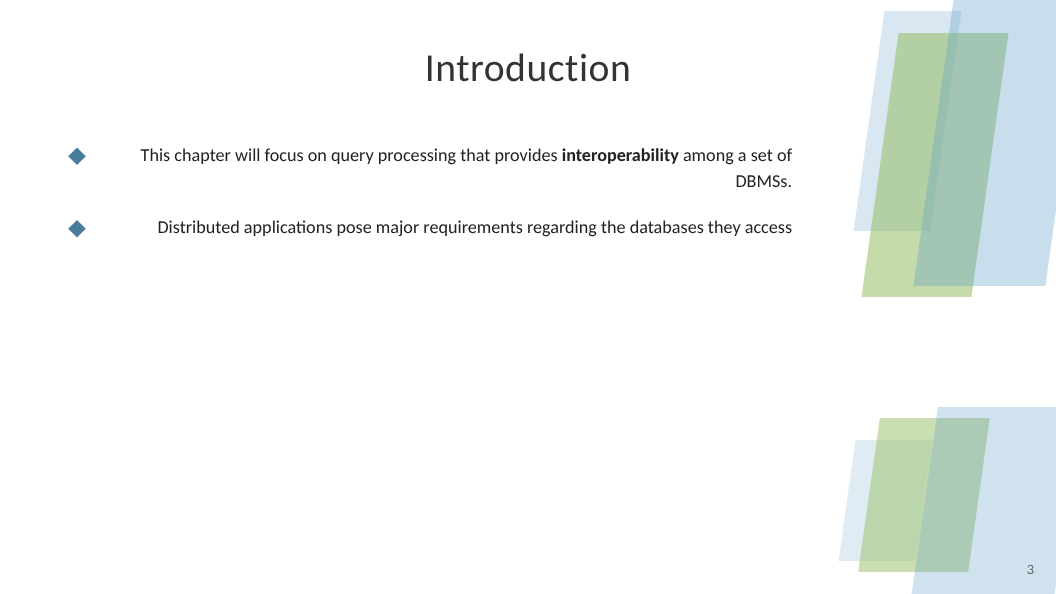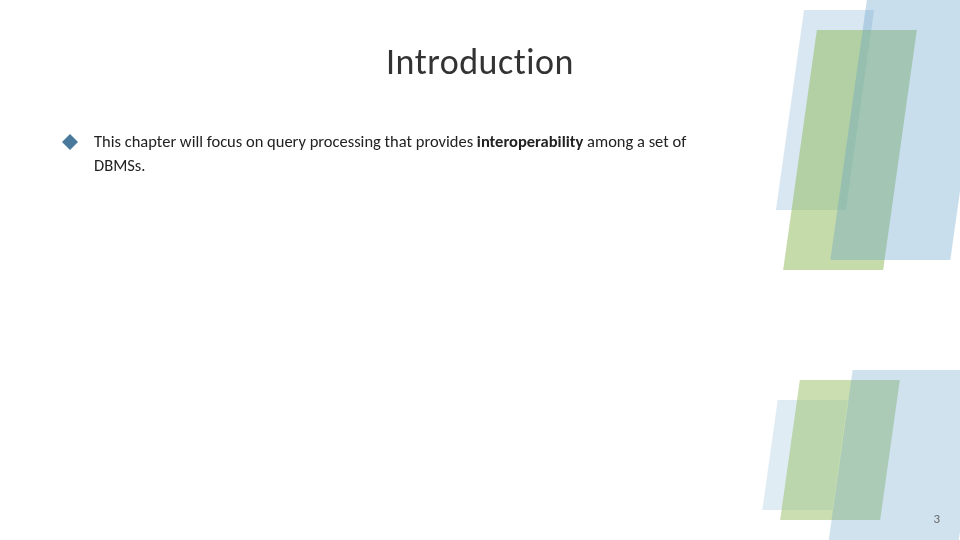--- a/index.html
+++ b/index.html
@@ -124,20 +124,21 @@
       top: 130px;
       left: 60px;
       right: 240px;
       bottom: 50px;
     }
 
     .bullet-list {
       list-style: none;
       padding: 0;
       margin: 0;
+      text-align: right;
     }
 
     .bullet-item {
       display: flex;
       align-items: flex-start;
       margin-bottom: 18px;
       font-size: 16.5px;
       color: #222222;
       line-height: 1.45;
     }
@@ -197,18 +198,26 @@
   <div class="content-area">
     <ul class="bullet-list">
     <li class="bullet-item">
           <div class="bullet-icon">
             <svg viewBox="0 0 18 18" xmlns="http://www.w3.org/2000/svg">
       <polygon points="9,1 17,9 9,17 1,9" fill="#4a7a9b"></polygon>
     </svg>
           </div>
           <div class="bullet-text"><span>This chapter will focus on query processing that provides </span><strong class="bold-text">interoperability</strong><span> among a set of DBMSs.</span></div>
         </li>
+        <li class="bullet-item">
+          <div class="bullet-icon">
+            <svg viewBox="0 0 18 18" xmlns="http://www.w3.org/2000/svg">
+      <polygon points="9,1 17,9 9,17 1,9" fill="#4a7a9b"></polygon>
+    </svg>
+          </div>
+          <div class="bullet-text"><span>Distributed applications pose major requirements regarding the databases they access</span></div>
+        </li>
       </ul>
   </div>
 
   <div class="page-number">3</div>
 
 </div>
 
 </body></html>

